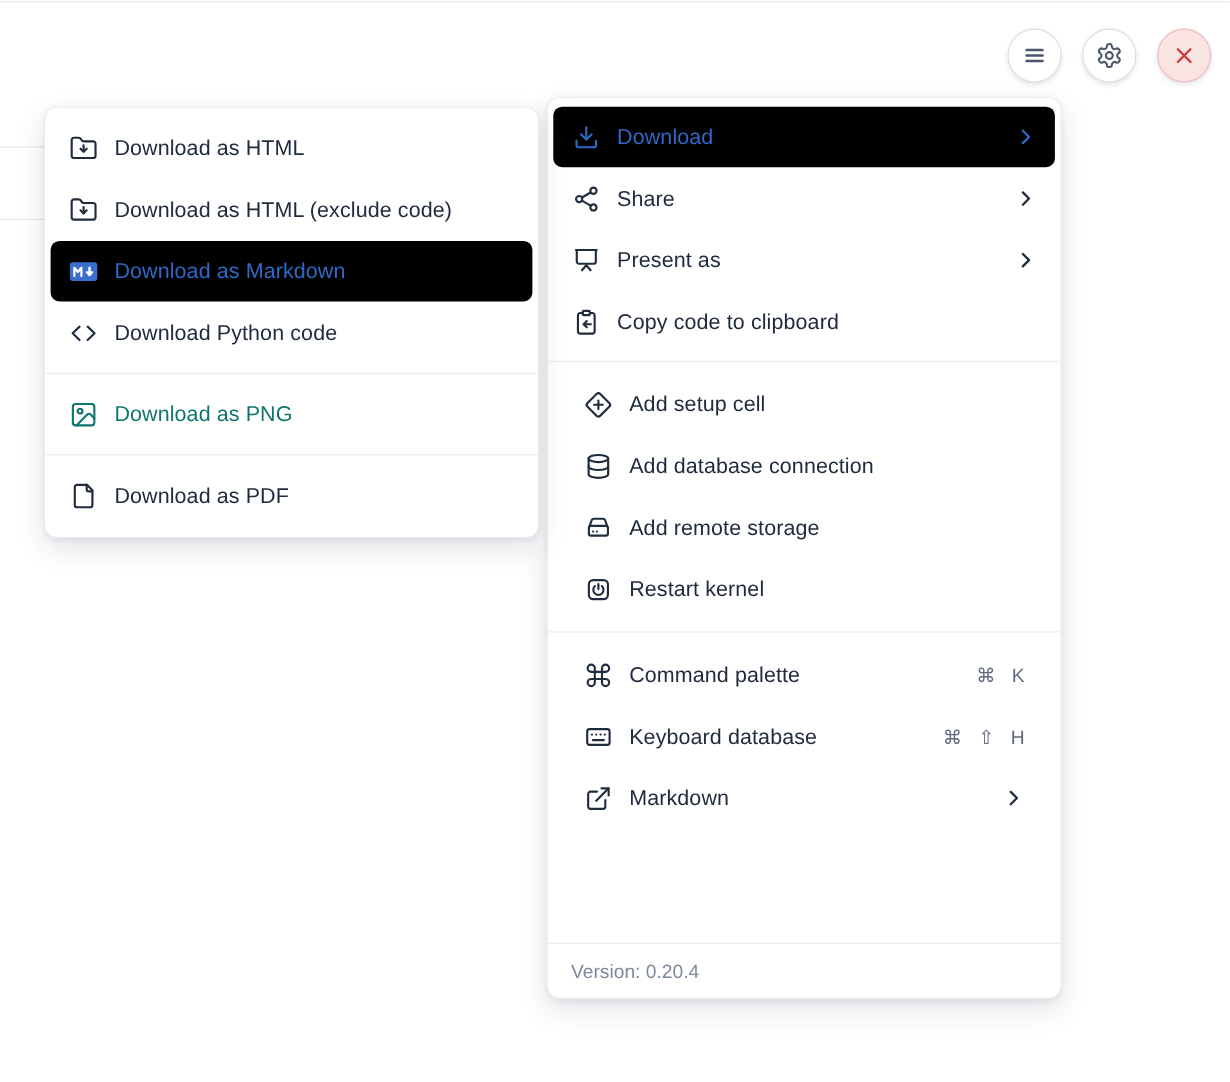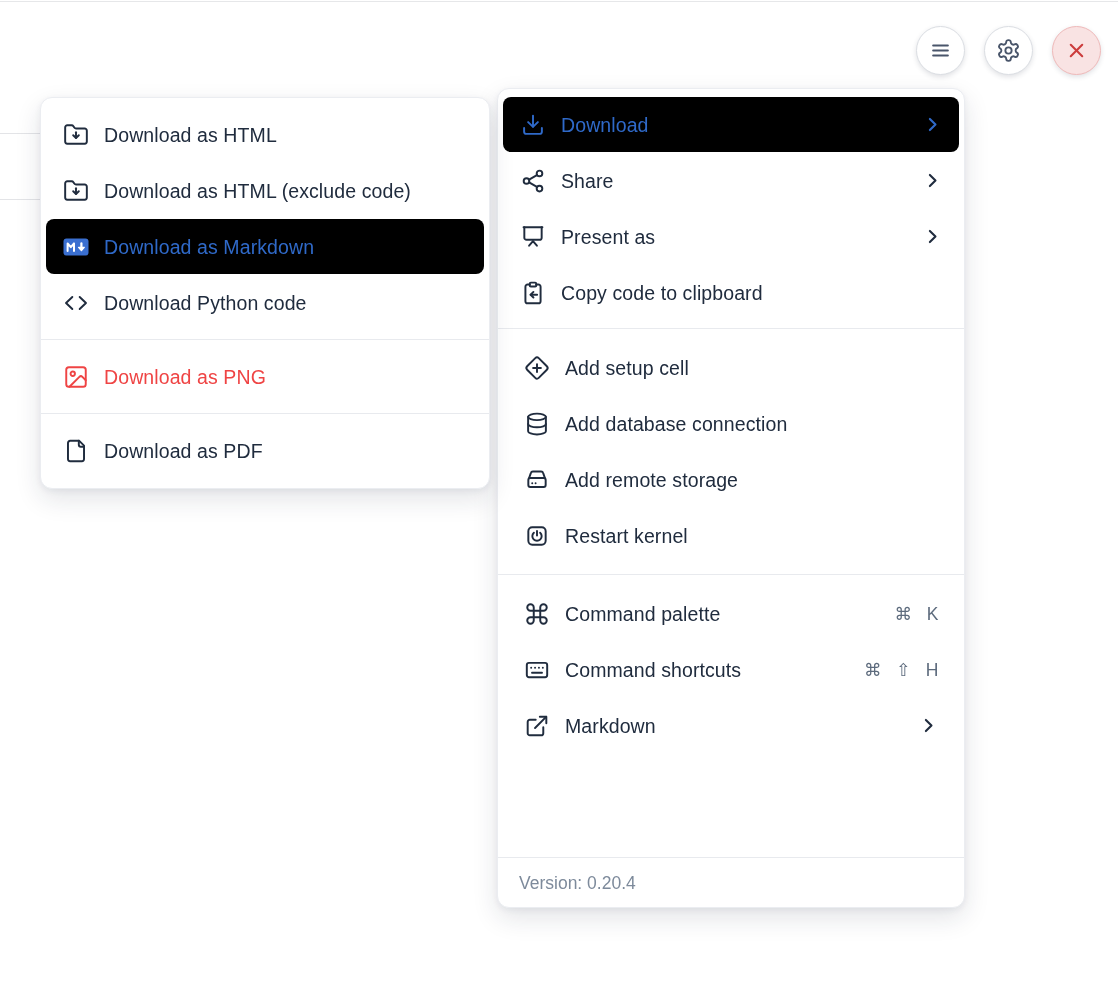--- a/index.html
+++ b/index.html
@@ -34,36 +34,36 @@
     position: absolute; background: #ffffff;
     border: 1px solid #ebedf1; border-radius: 12px;
     box-shadow: 0 10px 26px rgba(25,35,60,.12), 0 2px 6px rgba(25,35,60,.06);
     display: flex; flex-direction: column; overflow: hidden;
   }
   .submenu-panel { left: 40px; top: 97px; width: 450px; height: 392px; z-index: 2; }
   .menu-panel    { left: 497px; top: 88px; width: 468px; height: 820px; z-index: 1; }
 
   .menu-section { padding: 8px 0; }
   .menu-panel .menu-section { padding: 7px 0; }
-  .menu-panel .menu-section + .divider + .menu-section { padding: 10px 4px; }
+  .menu-panel .menu-section + .divider + .menu-section { padding: 10px 11px; }
   .divider { height: 1px; background: #e8eaee; flex: none; }
 
   .menu-item {
     height: 55px; margin: 1px 5px; border-radius: 8px;
     display: flex; align-items: center; gap: 15px;
     padding: 0 16px 0 17px;
     font-size: 19.5px; letter-spacing: .1px;
     color: #202c3e; cursor: pointer; position: relative;
   }
   .menu-item .mi-icon { width: 26px; height: 26px; flex: none; display: flex; align-items: center; justify-content: center; }
   .menu-item .mi-icon svg { display: block; }
   .menu-item .mi-label { flex: 1 1 auto; white-space: nowrap; padding-top: 1px; }
   .menu-item .mi-right { flex: none; display: flex; align-items: center; }
   .menu-item.highlighted { background: #000000; color: #2f69c8; }
-  .menu-item.disabled { color: #ef4444; cursor: default; }
+  .menu-item.disabled { color: #0f766e; cursor: default; }
 
   .shortcut {
     font-size: 17.5px; color: #5d6b7d; word-spacing: 9px; letter-spacing: .5px;
     padding-top: 1px;
   }
 
   .menu-footer { padding: 11px 21px 10px; }
   .footer-line { font-size: 17.5px; color: #7d8a9b; line-height: 28px; }
 </style>
 </head>
@@ -303,21 +303,21 @@
     <span class="mi-icon">
             <svg width="26" height="26" viewBox="0 0 24 24" fill="none" stroke="currentColor" stroke-width="1.8" stroke-linecap="round" stroke-linejoin="round">
               <rect x="2.6" y="5.4" width="18.8" height="13.2" rx="2"></rect>
               <path d="M6.6 10h.01"></path>
               <path d="M10.2 10h.01"></path>
               <path d="M13.8 10h.01"></path>
               <path d="M17.4 10h.01"></path>
               <path d="M7.4 14.6h9.2"></path>
             </svg>
           </span>
-    <span class="mi-label">Command shortcuts</span>
+    <span class="mi-label">Keyboard database</span>
     <span class="mi-right shortcut">⌘ ⇧ H</span>
   </div>
         <div class="menu-item">
     <span class="mi-icon">
             <svg width="26" height="26" viewBox="0 0 24 24" fill="none" stroke="currentColor" stroke-width="1.8" stroke-linecap="round" stroke-linejoin="round">
               <path d="M14.6 3.4h6v6"></path>
               <path d="M10.2 13.8 20.4 3.6"></path>
               <path d="M17.8 13.2v5.4a2 2 0 0 1-2 2H5.4a2 2 0 0 1-2-2V8.2a2 2 0 0 1 2-2h5.4"></path>
             </svg>
           </span>

